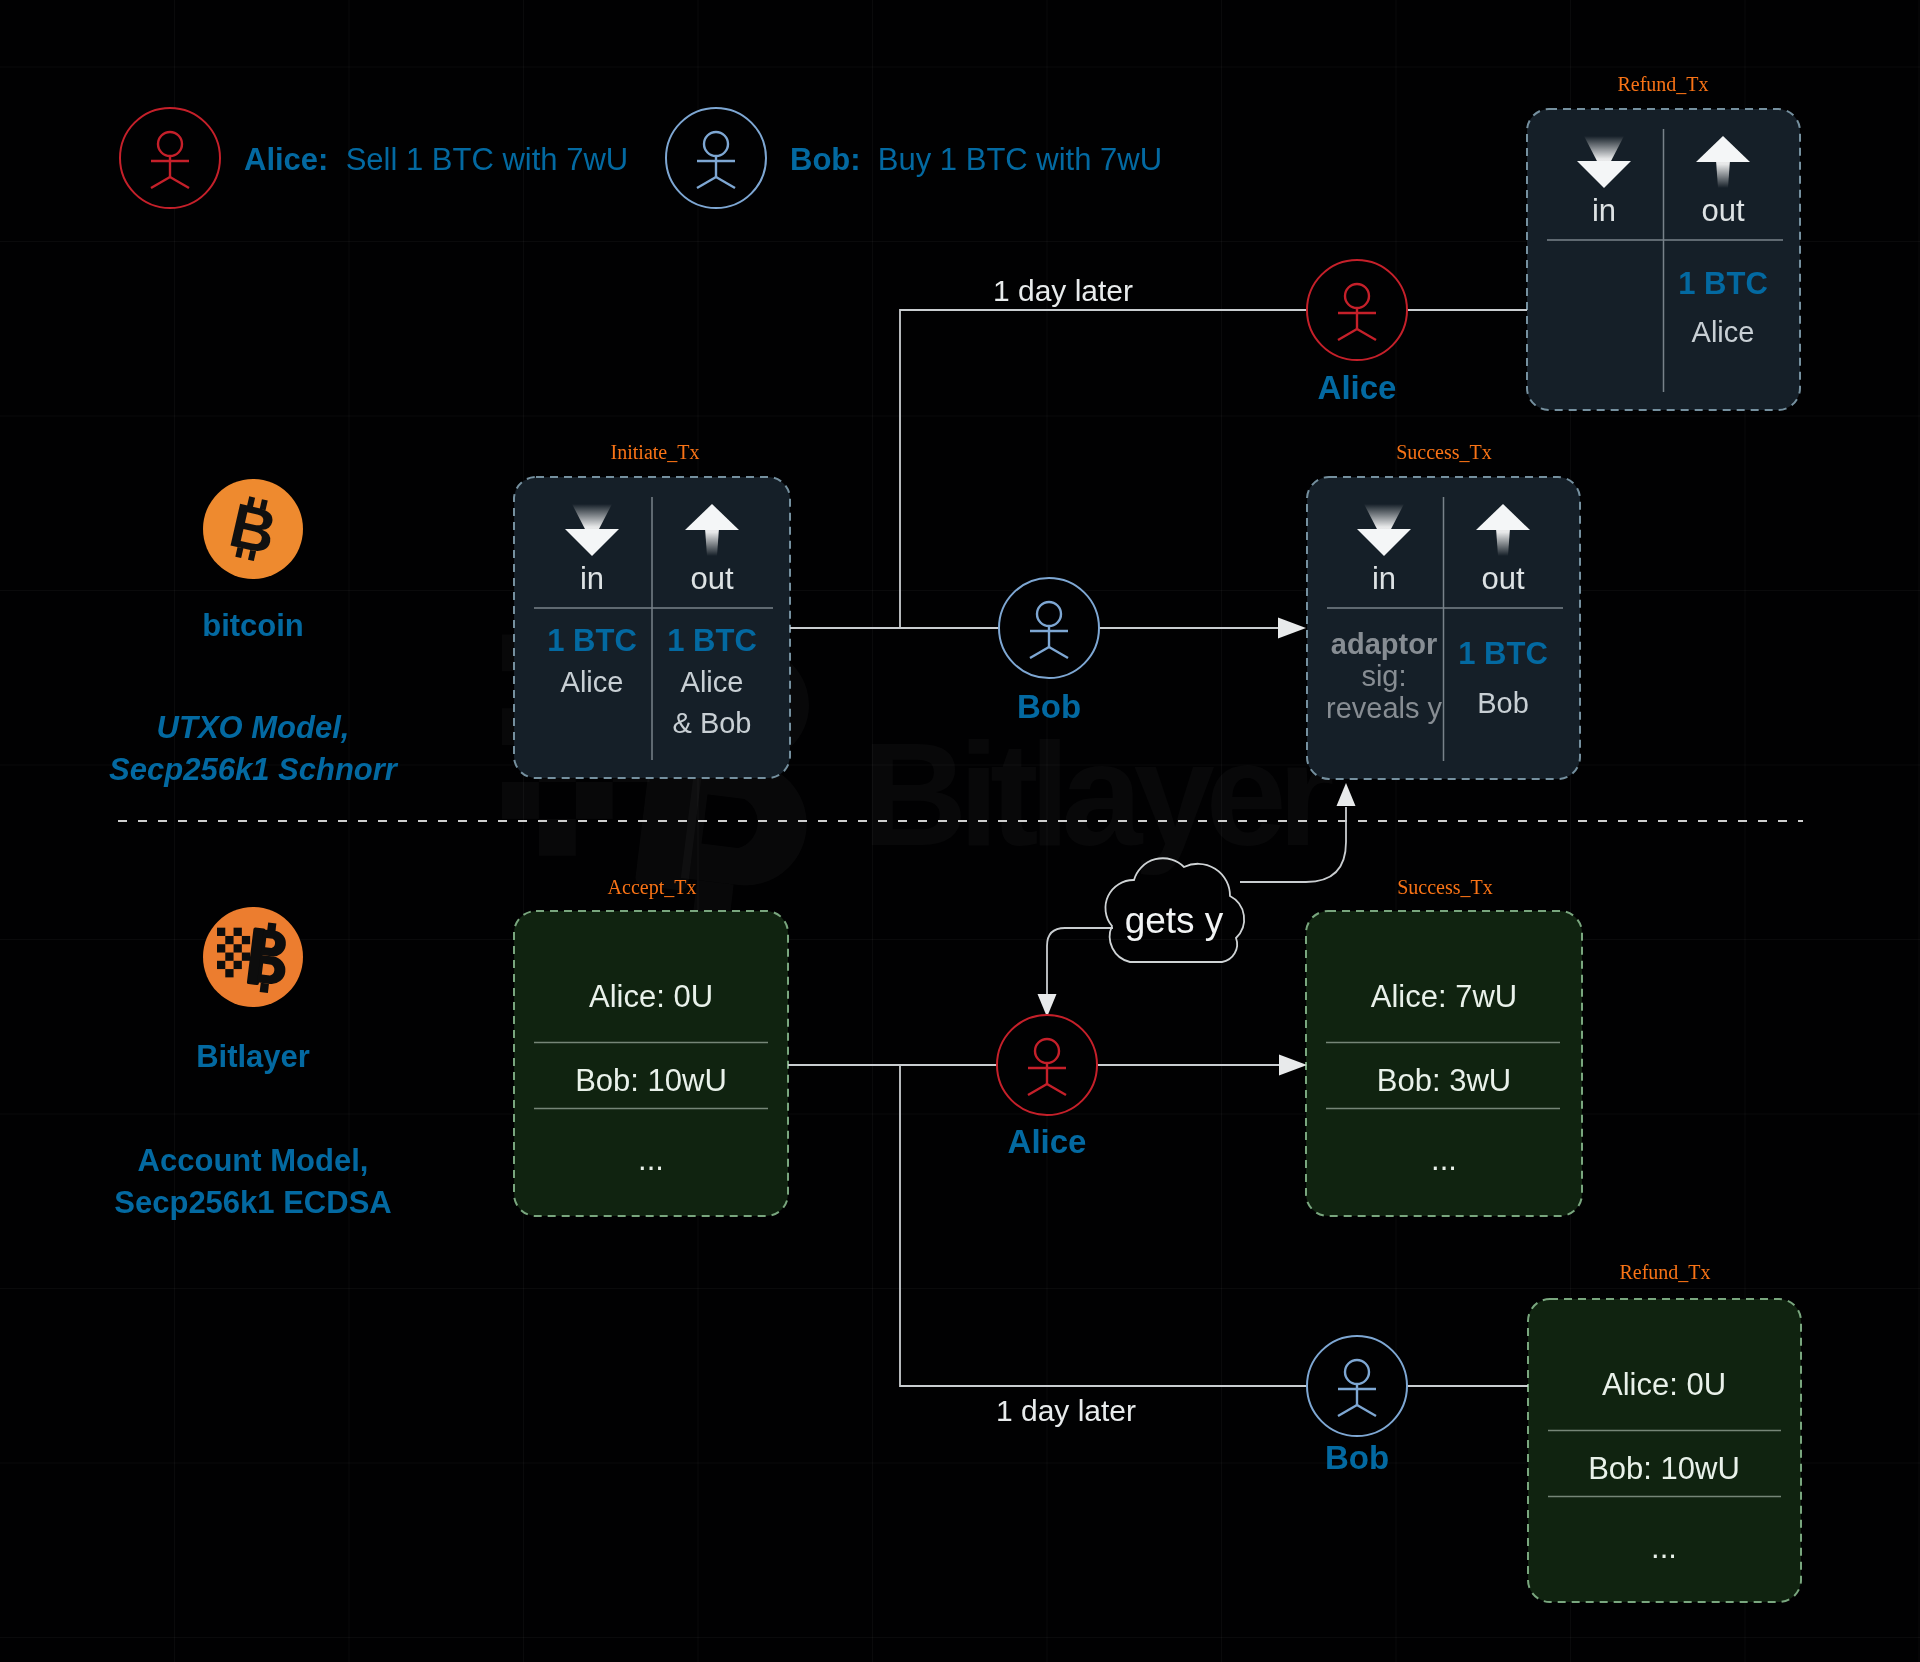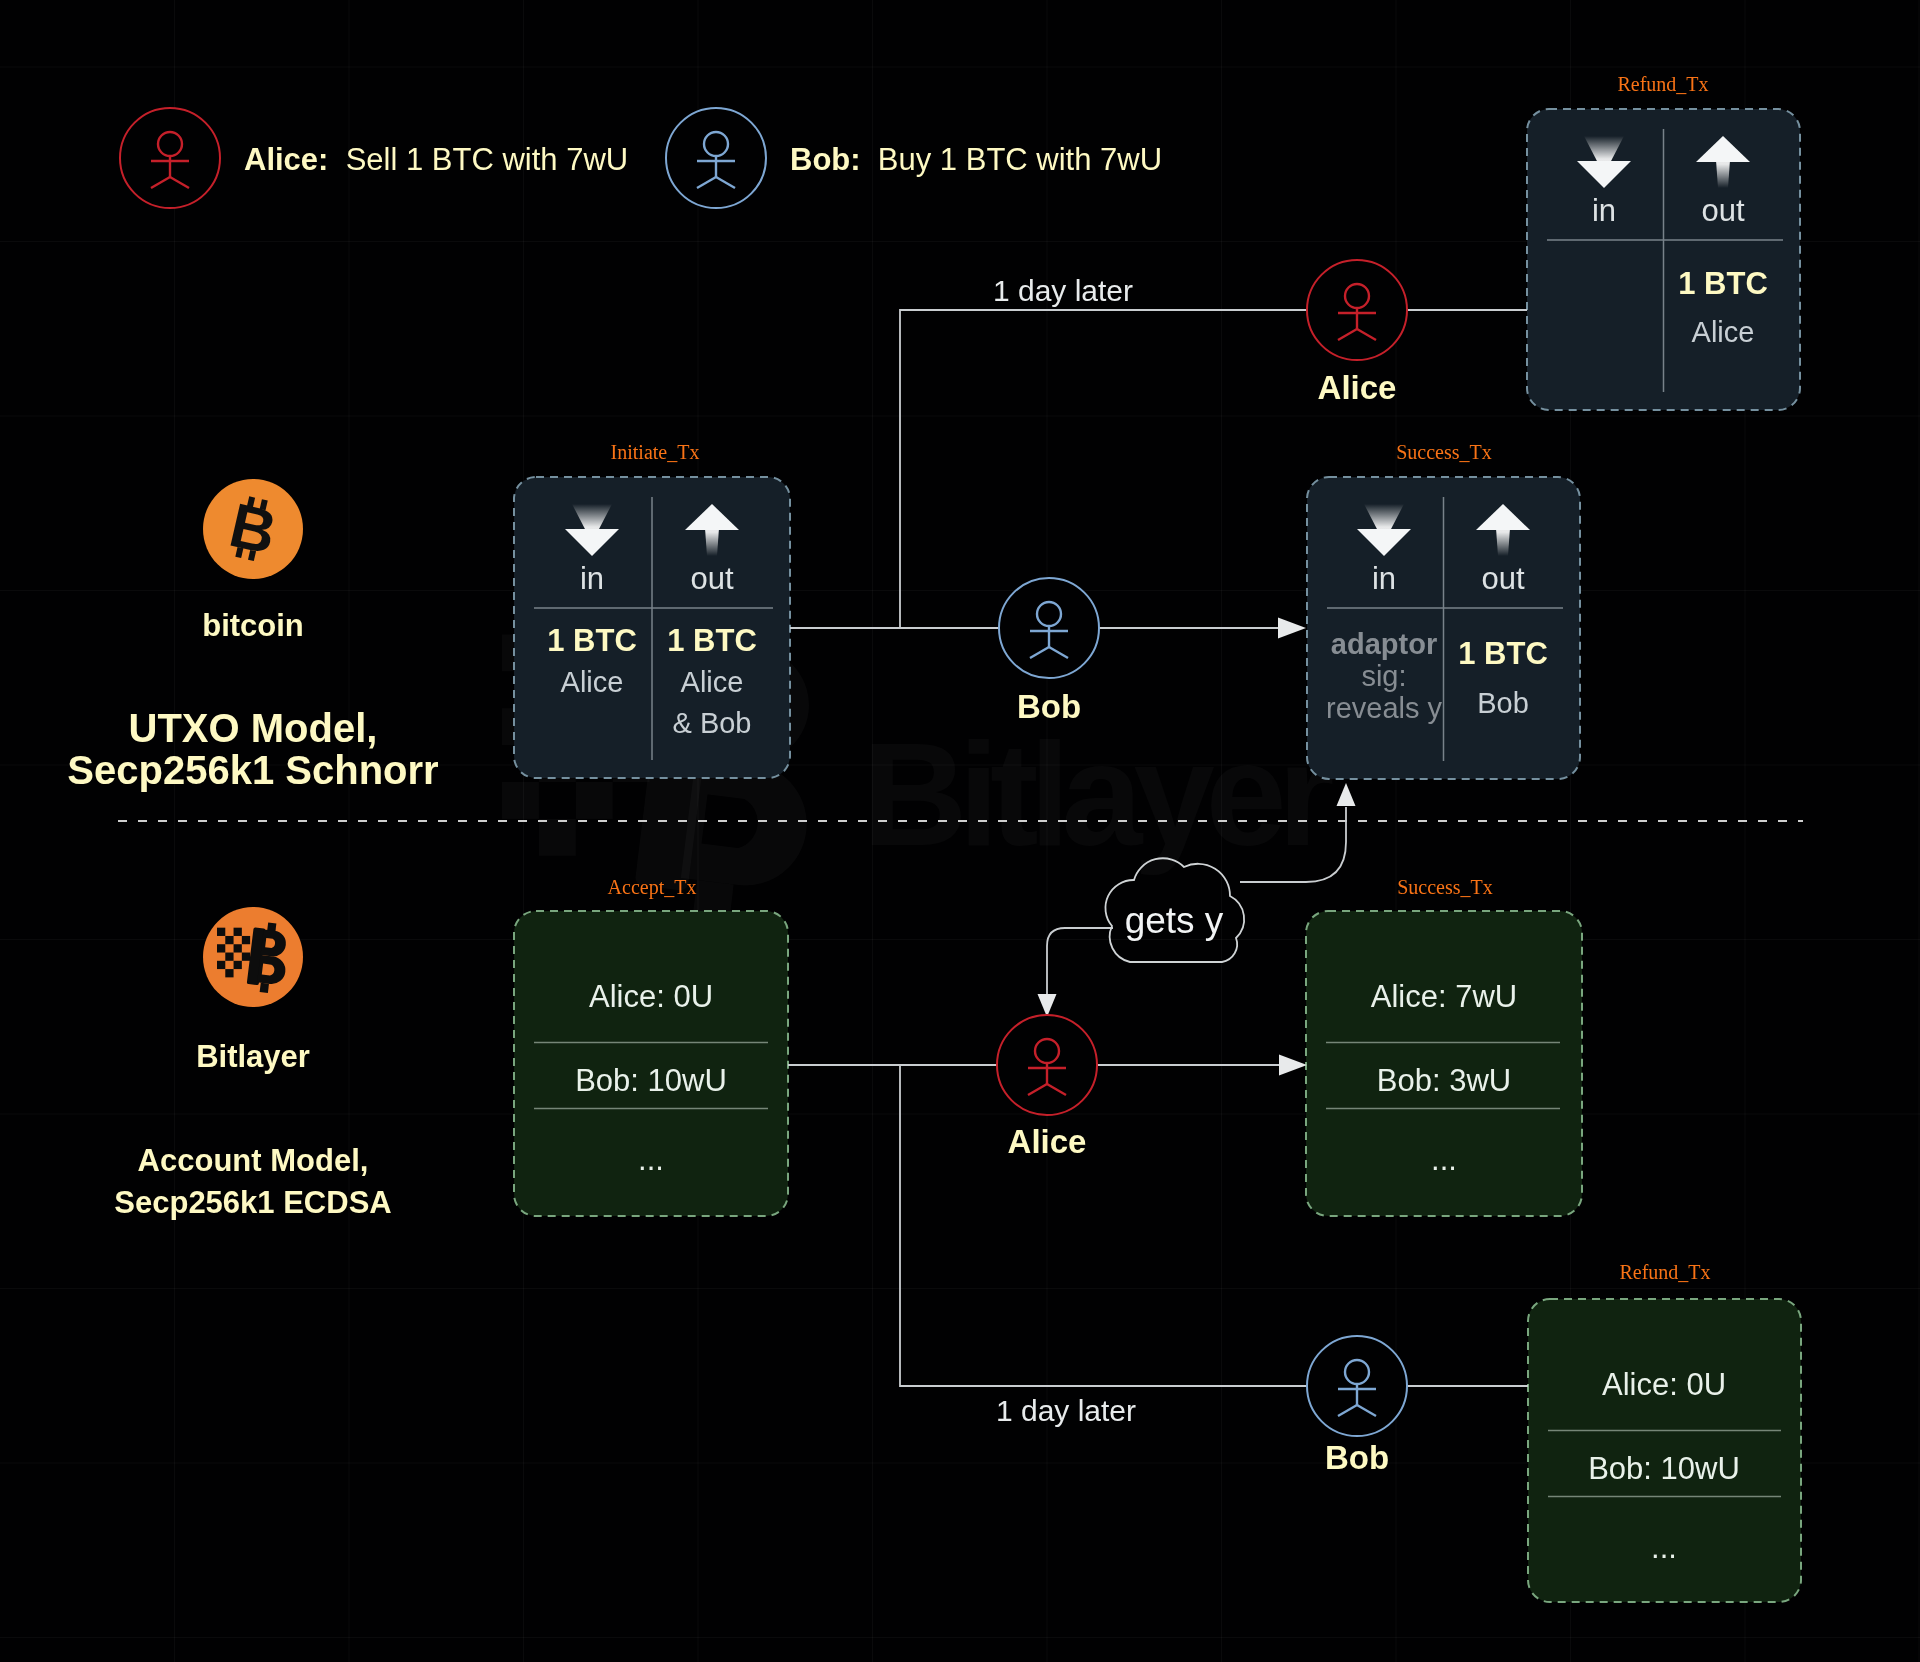--- a/index.html
+++ b/index.html
@@ -1,19 +1,19 @@
 <!DOCTYPE html>
 <html><head>
 <meta charset="utf-8">
 <style>
   html,body{margin:0;padding:0;background:#010102;}
   #stage{position:relative;width:1920px;height:1662px;background:#010102;overflow:hidden;
          font-family:"Liberation Sans", sans-serif;}
   #diagram{position:absolute;left:0;top:0;}
-  .t{position:absolute;white-space:nowrap;color:#fef9c3;}
+  .t{position:absolute;white-space:nowrap;color:#0369a1;}
   .c{transform:translate(-50%,-50%);text-align:center;}
   .l{transform:translate(0,-50%);}
   .title{font-size:20px;color:#f97316;font-family:Liberation Serif, serif;}
   .b{font-weight:bold;}
 </style>
 </head>
 <body>
 <div id="stage">
 <svg id="diagram" width="1920" height="1662" viewBox="0 0 1920 1662">
   <defs>
@@ -172,21 +172,21 @@
       <use href="#blmark" transform="translate(-36,-33) scale(0.92)" fill="#0d0d0d"></use>
 
     </g>
   </g>
 </svg>
 
 <div class="t l" style="left:244px;top:160px;font-size:31px;"><span class="b">Alice:</span>&nbsp;&nbsp;Sell 1 BTC with 7wU</div>
 <div class="t l" style="left:790px;top:160px;font-size:31px;"><span class="b">Bob:</span>&nbsp;&nbsp;Buy 1 BTC with 7wU</div>
 
 <div class="t c b" style="left:253px;top:626px;font-size:31px;">bitcoin</div>
-<div class="t c b" style="left:253px;top:749px;font-size:40px;line-height:42px;">UTXO Model,<br>Secp256k1 Schnorr</div>
+<div class="t c b" style="left:253px;top:749px;font-size:31px;line-height:42px;font-style:italic;">UTXO Model,<br>Secp256k1 Schnorr</div>
 <div class="t c b" style="left:253px;top:1057px;font-size:31px;">Bitlayer</div>
 <div class="t c b" style="left:253px;top:1182px;font-size:31px;line-height:42px;">Account Model,<br>Secp256k1 ECDSA</div>
 
 <div class="t c title" style="left:1663px;top:84px;">Refund_Tx</div>
 <div class="t c title" style="left:636px;top:452px;margin-left:19px;">Initiate_Tx</div>
 <div class="t c title" style="left:1444px;top:452px;">Success_Tx</div>
 <div class="t c title" style="left:652px;top:887px;">Accept_Tx</div>
 <div class="t c title" style="left:1445px;top:887px;">Success_Tx</div>
 <div class="t c title" style="left:1665px;top:1272px;">Refund_Tx</div>
 

